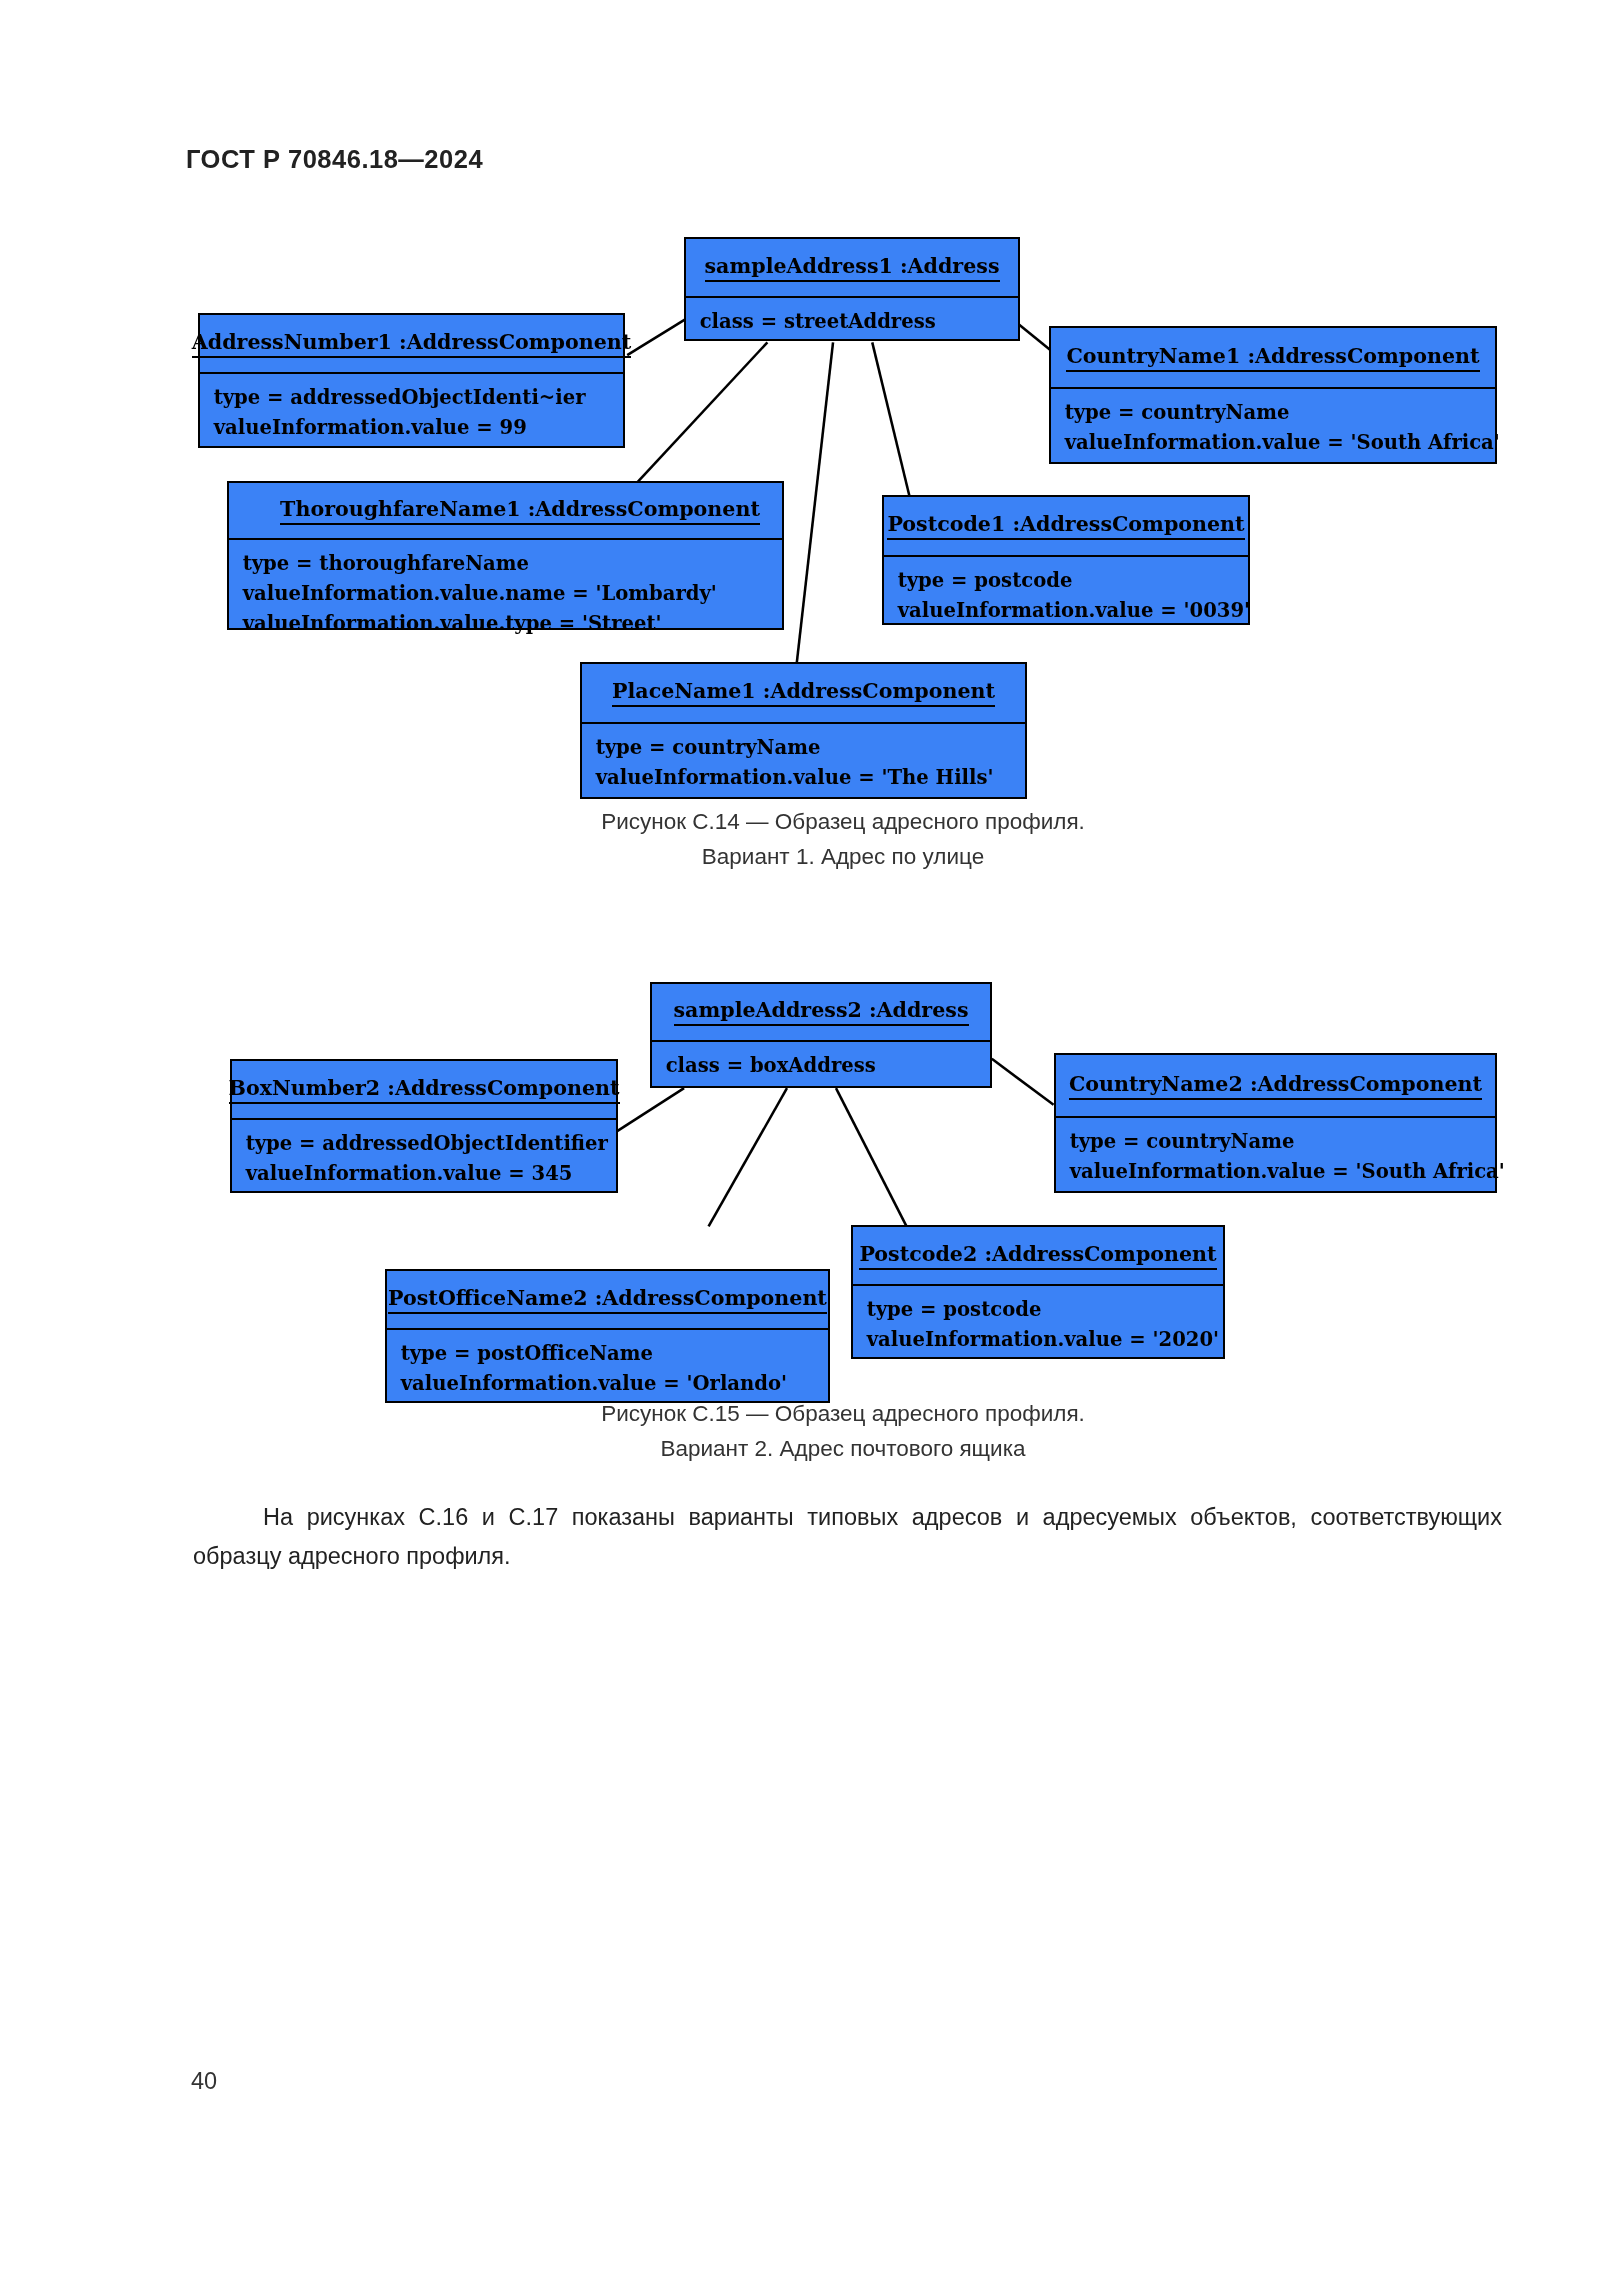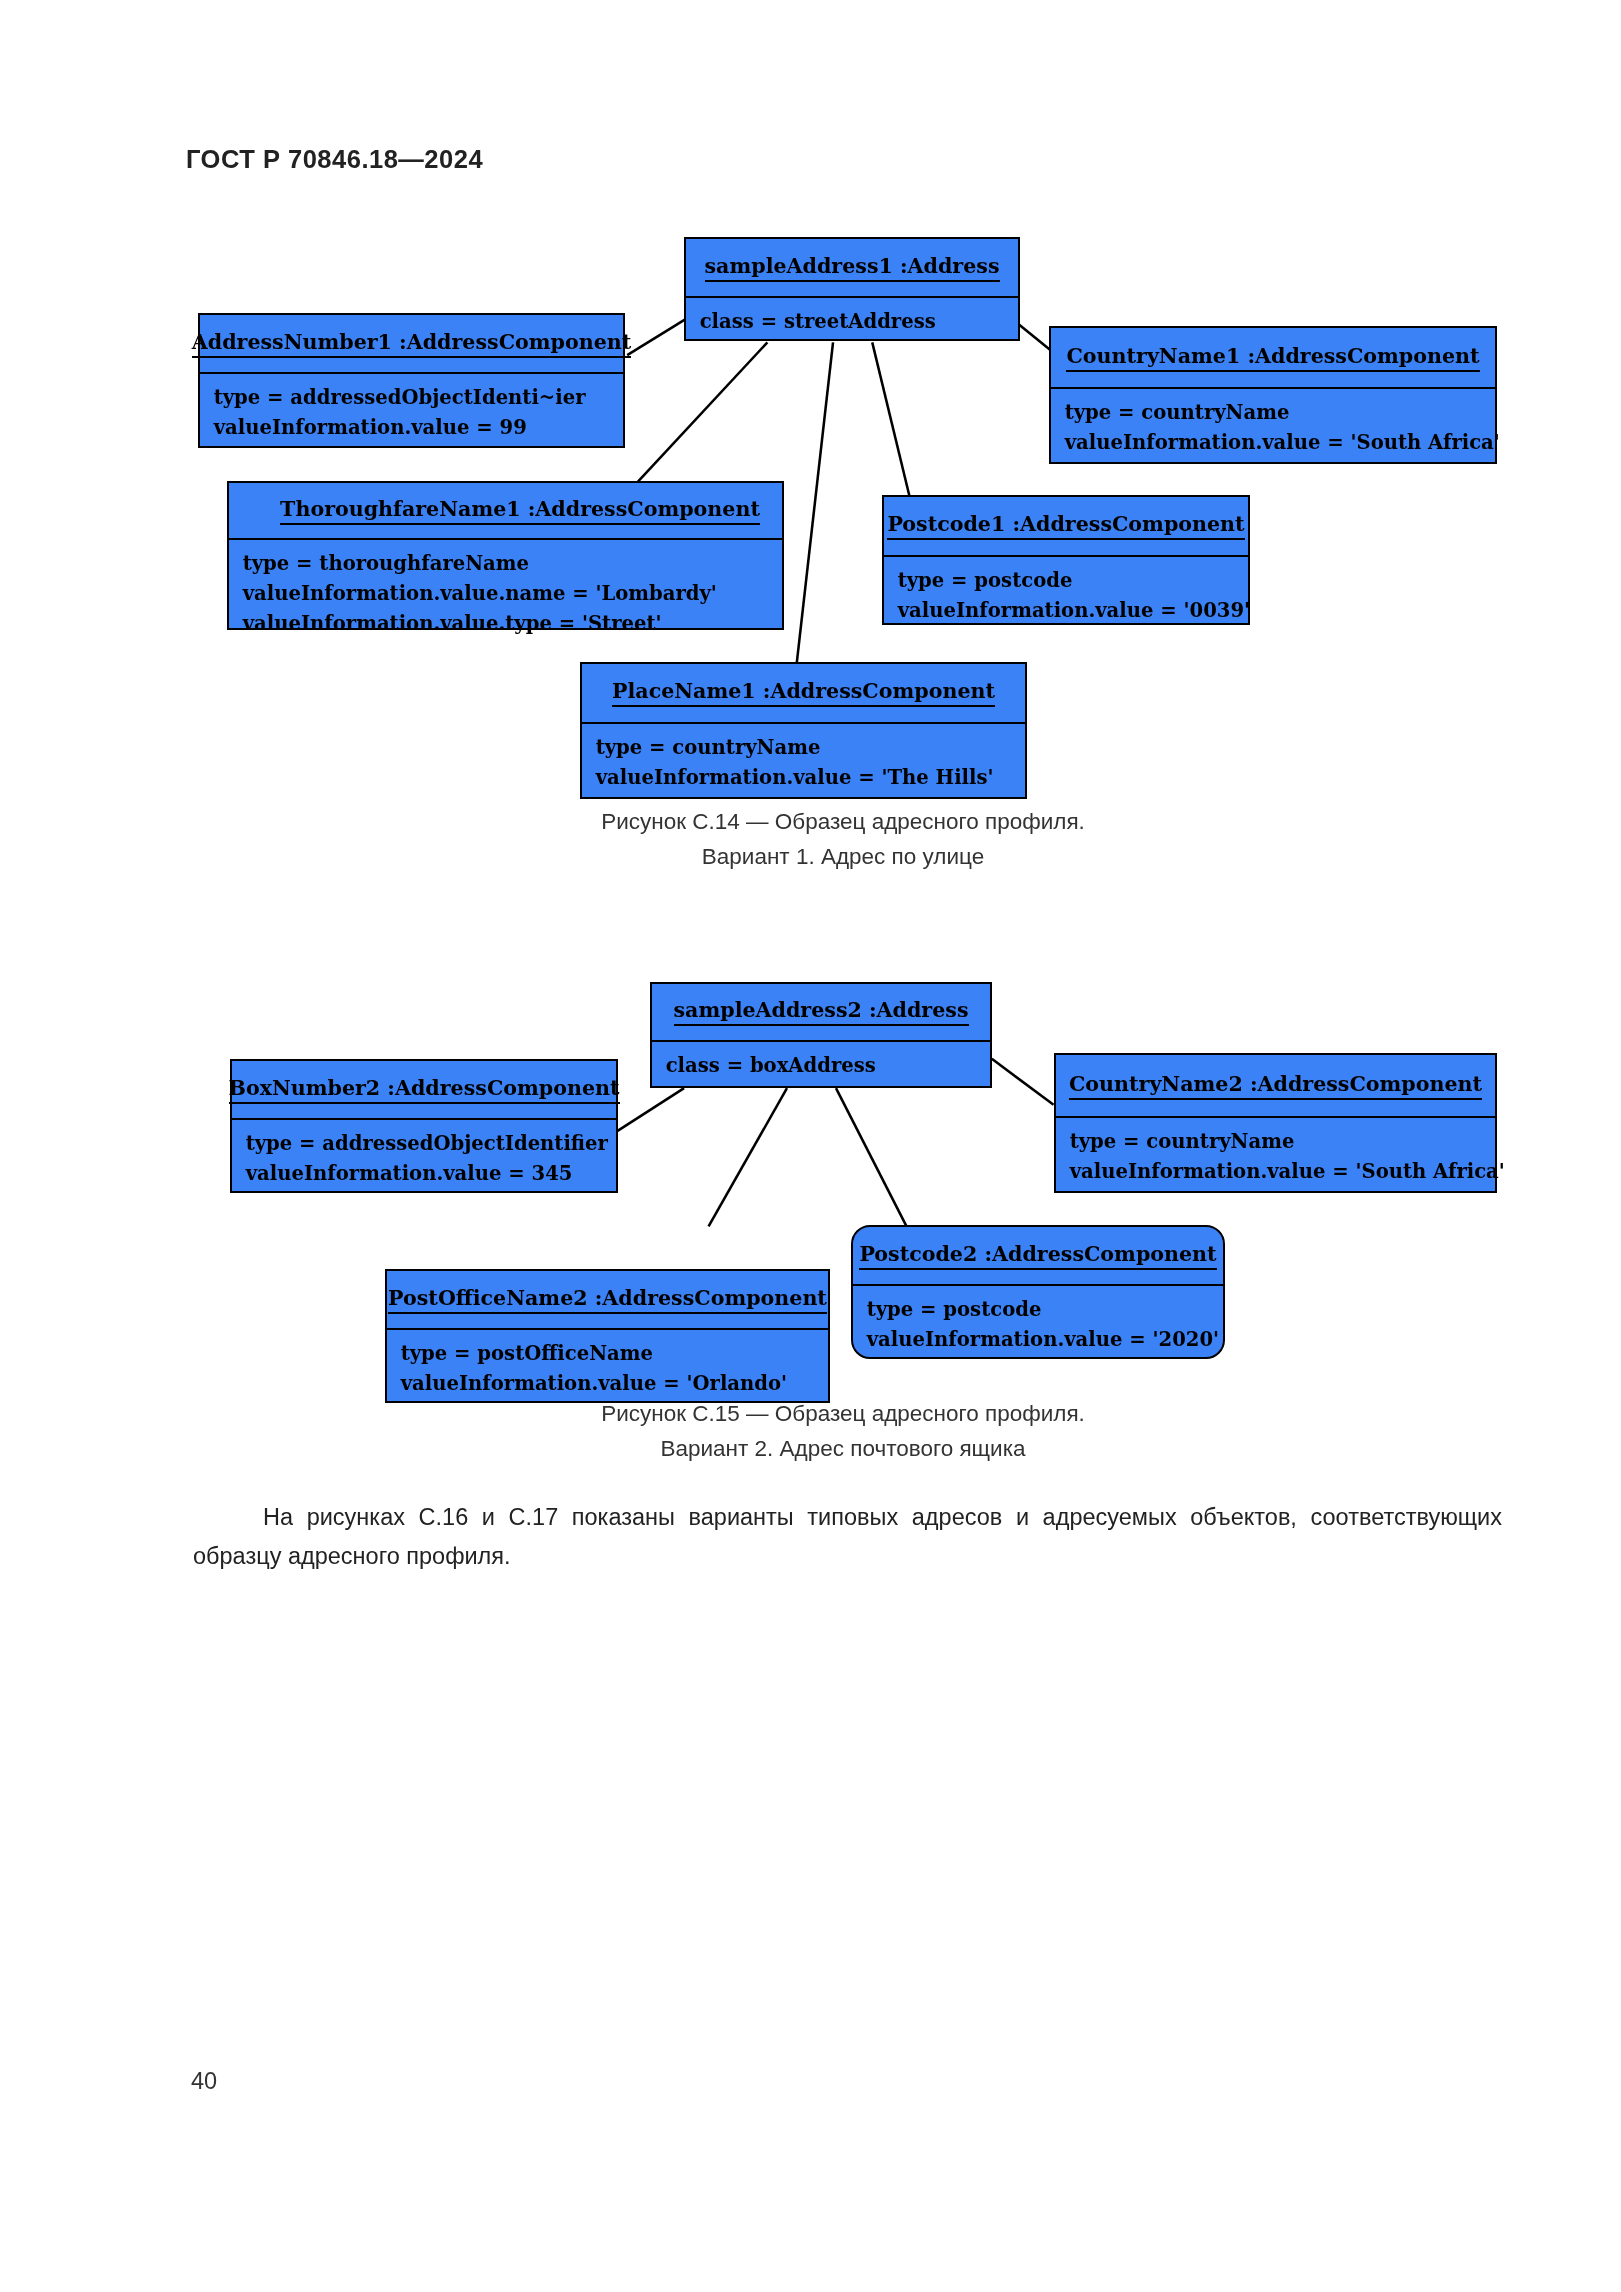--- a/index.html
+++ b/index.html
@@ -184,21 +184,21 @@
   <div class="uml-box" style="left:385px;top:1225px;width:445px;height:134px;margin-top:44px;">
     <div class="uml-title" style="height:57px;">
       <span>PostOfficeName2 :AddressComponent</span>
     </div>
     <div class="uml-attrs">
       <div class="uml-attr-line">type = postOfficeName</div>
       <div class="uml-attr-line">valueInformation.value = 'Orlando'</div>
     </div>
   </div>
 
-  <div class="uml-box" style="left:851px;top:1225px;width:374px;height:134px;border-radius:19px;">
+  <div class="uml-box" style="left:851px;top:1225px;width:374px;height:134px;">
     <div class="uml-title" style="height:57px;">
       <span>Postcode2 :AddressComponent</span>
     </div>
     <div class="uml-attrs">
       <div class="uml-attr-line">type = postcode</div>
       <div class="uml-attr-line">valueInformation.value = '2020'</div>
     </div>
   </div>
 
   <div class="fig-caption" style="top:1396px;">

